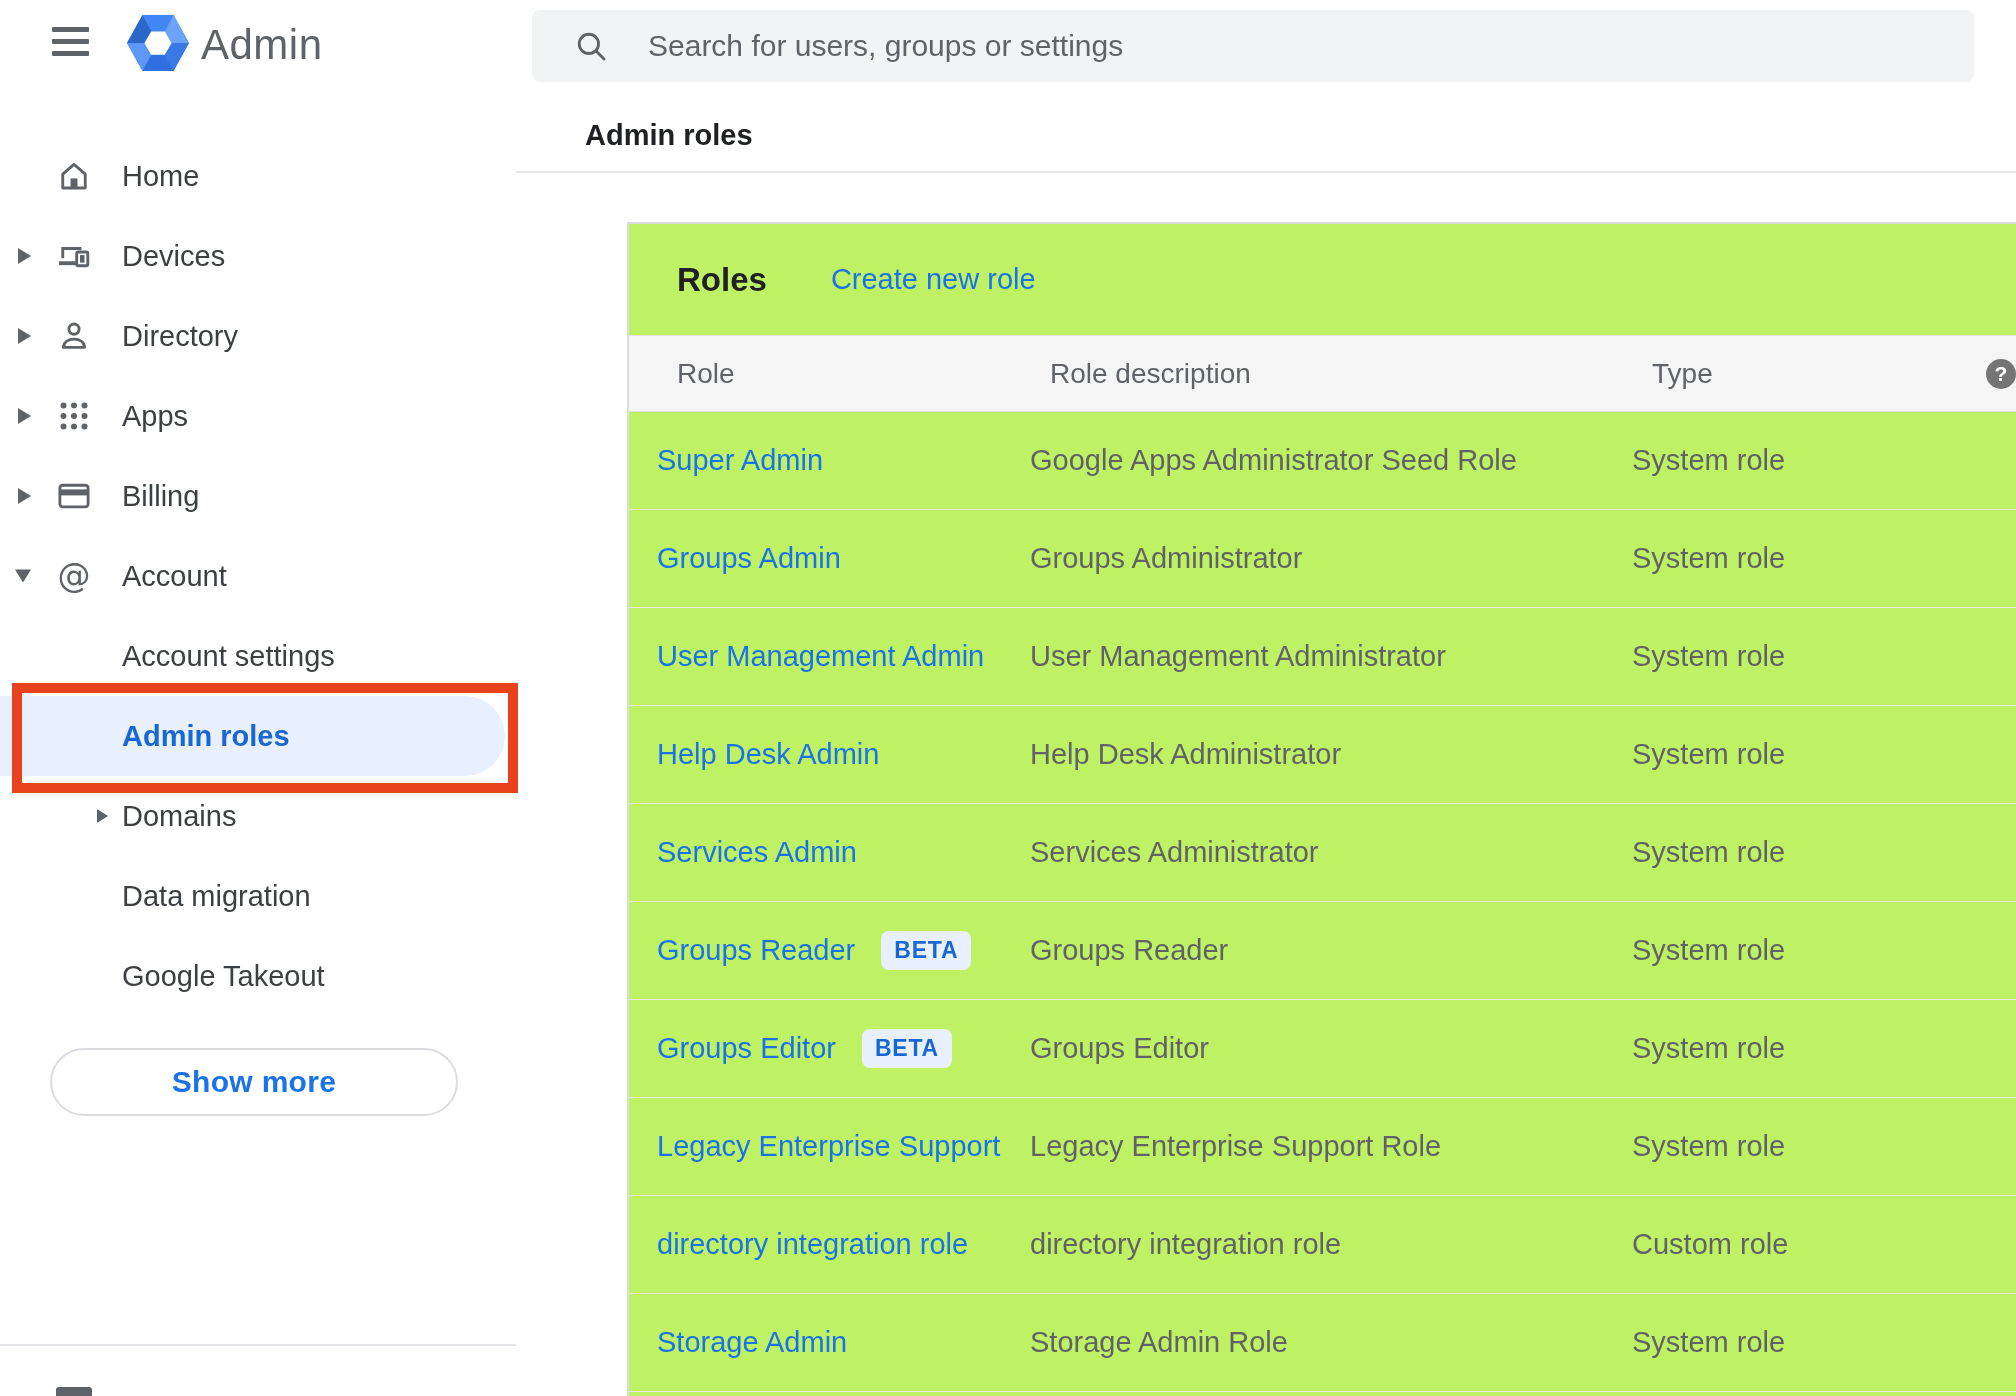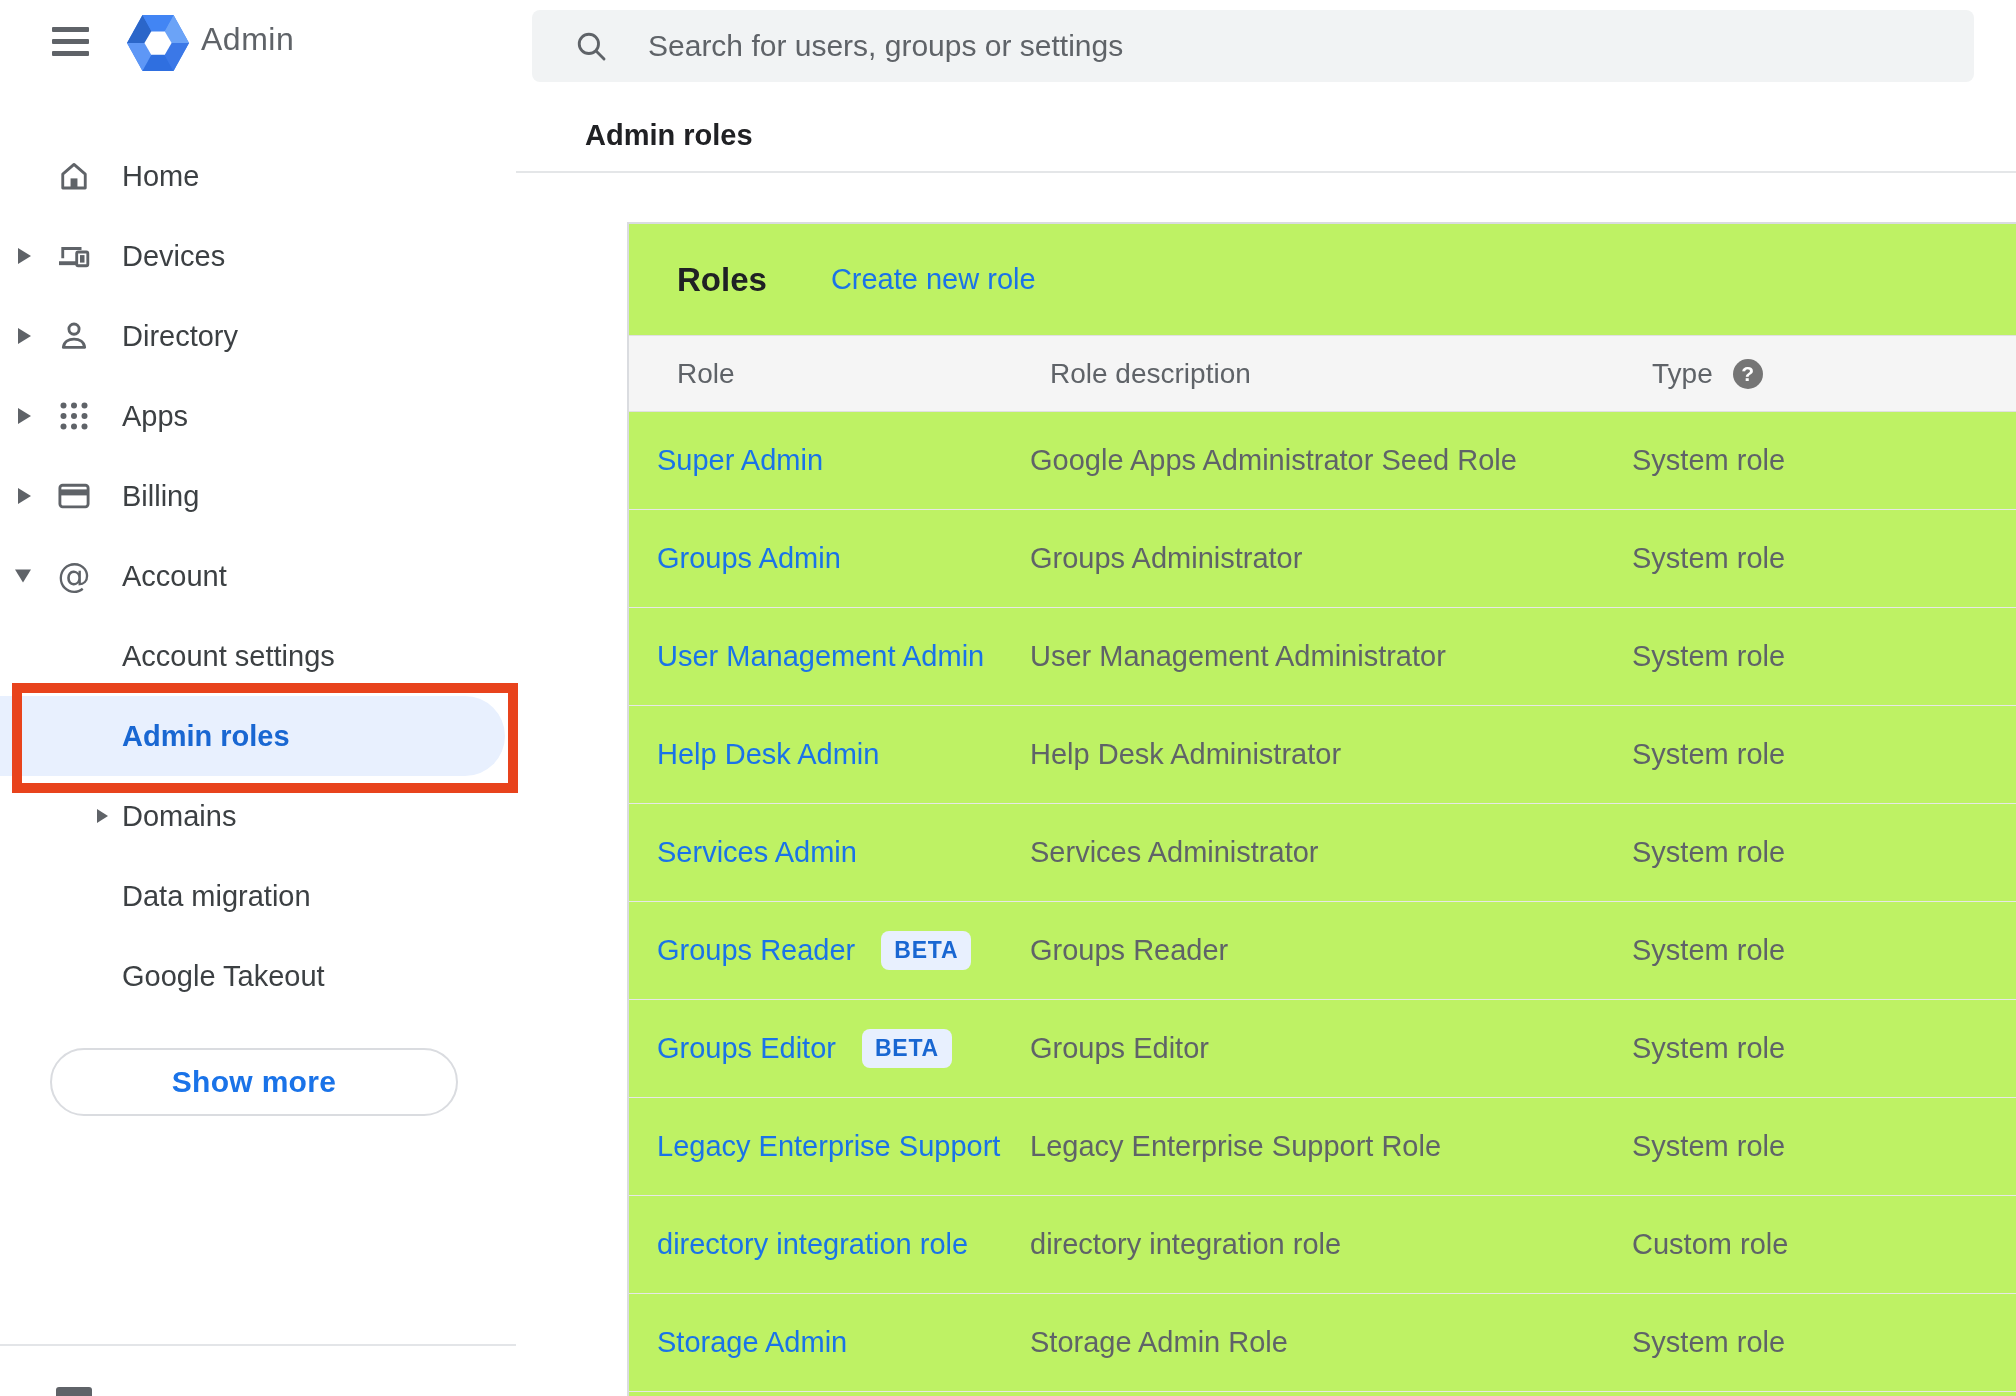--- a/index.html
+++ b/index.html
@@ -7,21 +7,21 @@
   body {
     font-family: "Liberation Sans", sans-serif;
     background:#fff; color:#3c4043;
     position:relative; overflow:hidden;
   }
   
   .sidebar { position:absolute; left:0; top:0; width:516px; height:1396px; background:#fff; }
   .hamburger { position:absolute; left:52px; top:27px; width:37px; height:30px; background:none; border:none; cursor:pointer; }
   .hamburger span { display:block; width:37px; height:4.5px; background:#5f6368; border-radius:1px; margin-bottom:7.5px; }
   .logo { position:absolute; left:127px; top:13px; width:62px; height:60px; }
-  .brand-text { position:absolute; left:201px; top:21px; font-size:32px; color:#5f6368; letter-spacing:0.5px; }
+  .brand-text { position:absolute; left:201px; top:21px; font-size:42px; color:#5f6368; letter-spacing:0.5px; }
   .nav { position:absolute; left:0; top:136px; width:516px; }
   .nav-item { position:relative; height:80px; cursor:pointer; }
   .nav-item .label { position:absolute; left:122px; top:50%; transform:translateY(-50%); font-size:29px; color:#3c4043; white-space:nowrap; }
   .nav-item .icon { position:absolute; left:56px; top:50%; transform:translateY(-50%); width:36px; height:36px; }
   .nav-item .icon svg { width:36px; height:36px; display:block; }
   .arrow-right { position:absolute; left:18px; top:50%; transform:translateY(-50%); width:0; height:0;
     border-left:13px solid #5f6368; border-top:8px solid transparent; border-bottom:8px solid transparent; }
   .arrow-down { position:absolute; left:15px; top:50%; transform:translateY(-50%); width:0; height:0;
     border-top:13px solid #5f6368; border-left:8px solid transparent; border-right:8px solid transparent; }
   .nav-item.child .arrow-right { left:97px; border-left-width:11px; border-top-width:7px; border-bottom-width:7px; }
@@ -46,21 +46,21 @@
   .content-divider { position:absolute; left:516px; top:171px; width:1500px; height:2px; background:#e4e6e8; }
   
   .card { position:absolute; left:627px; top:222px; width:1389px; height:1174px;
     background:#bef264; border-top:2px solid #dadce0; border-left:2px solid #dadce0; }
   .card-header { height:111px; display:flex; align-items:center; padding-left:48px; }
   .card-title { font-size:33px; font-weight:bold; color:#202124; }
   .create-link { margin-left:64px; font-size:29px; color:#1a73e8; text-decoration:none; cursor:pointer; }
   .thead { height:77px; background:#f5f5f5; border-top:1px solid #e0e0e0; border-bottom:1px solid #e0e0e0;
     display:grid; grid-template-columns:373px 602px 1fr; align-items:center; padding-left:48px;
     font-size:28px; color:#5f6368; }
-  .type-cell { display:flex; align-items:center; }
+  .type-cell { display:flex; align-items:center;justify-content:space-between; }
   .help { display:inline-flex; width:30px; height:30px; border-radius:50%; background:#757575; color:#fff;
     font-size:21px; font-weight:bold; align-items:center; justify-content:center; margin-left:20px; cursor:pointer; }
   .t-row { height:98px; border-bottom:1px solid #e7e7e7;
     display:grid; grid-template-columns:373px 602px 1fr; align-items:center; padding-left:28px; font-size:29px; }
   .role-cell { display:flex; align-items:center; }
   .role-link { color:#1a73e8; text-decoration:none; cursor:pointer; white-space:nowrap; }
   .beta-badge { margin-left:26px; background:#e8f0fe; color:#1967d2; font-size:23px; font-weight:bold;
     letter-spacing:0.8px; padding:6px 13px; border-radius:8px; }
   .desc-cell, .type-val { color:#5f6368; }
 </style>

